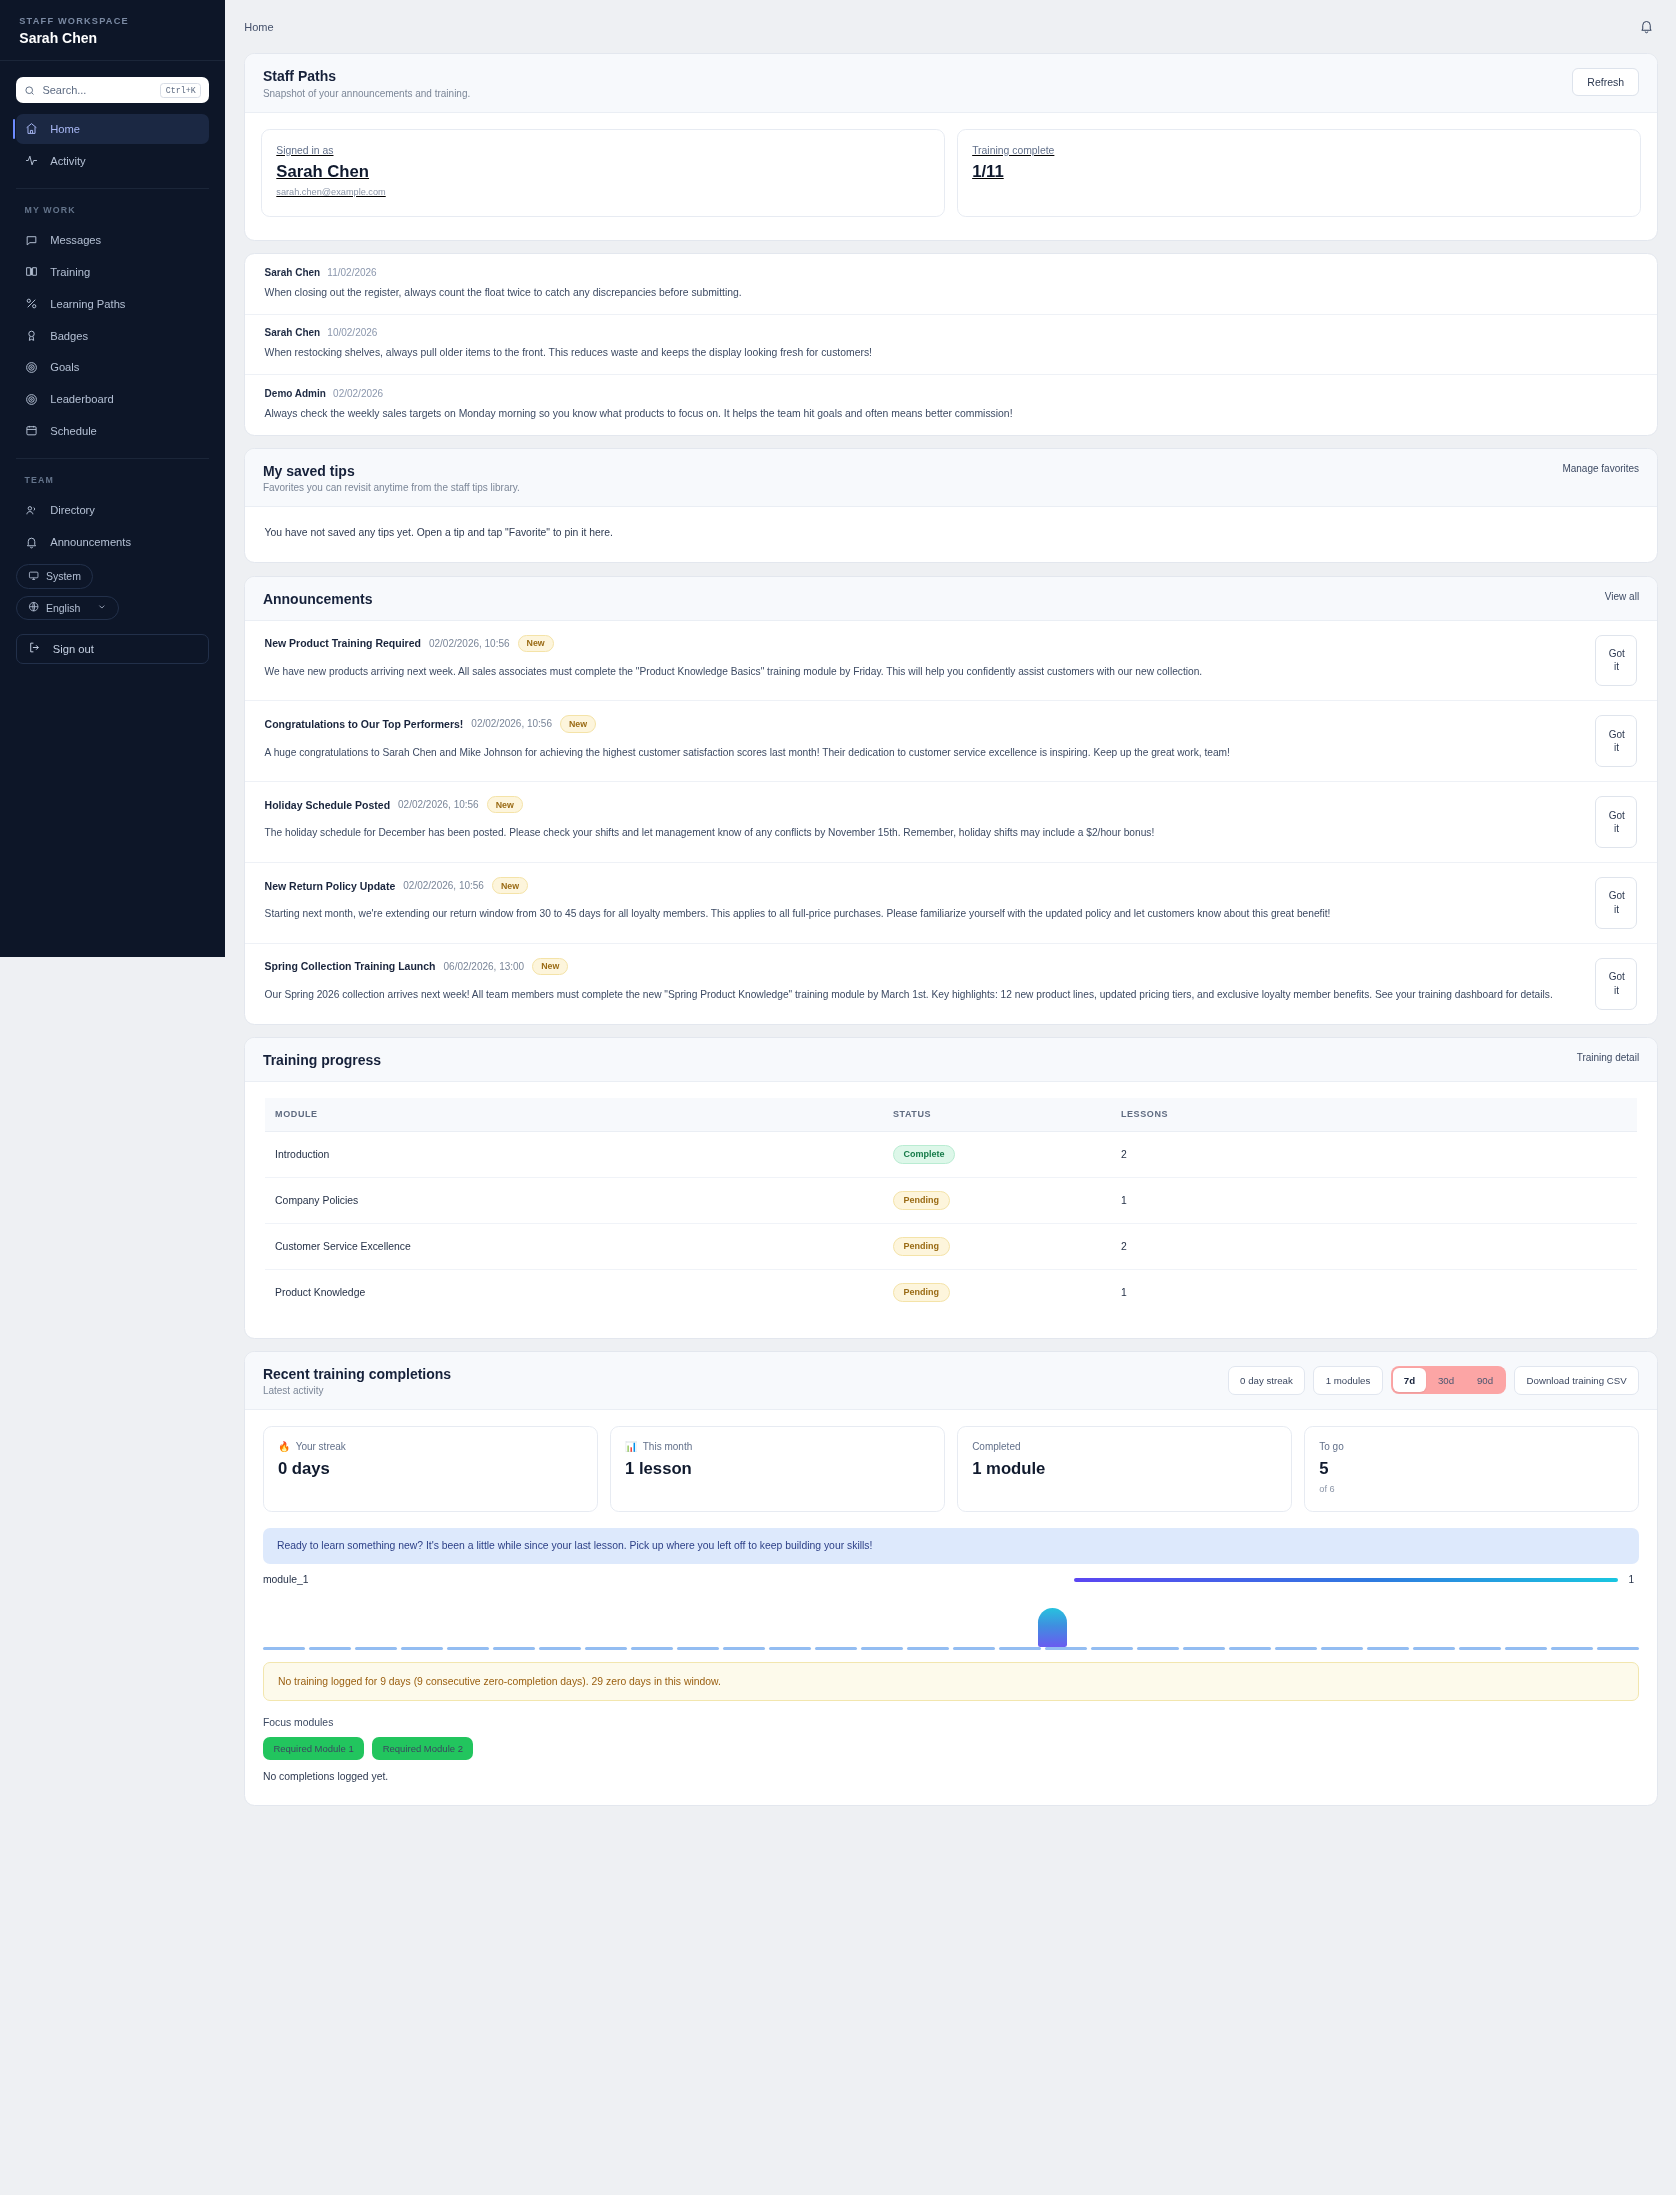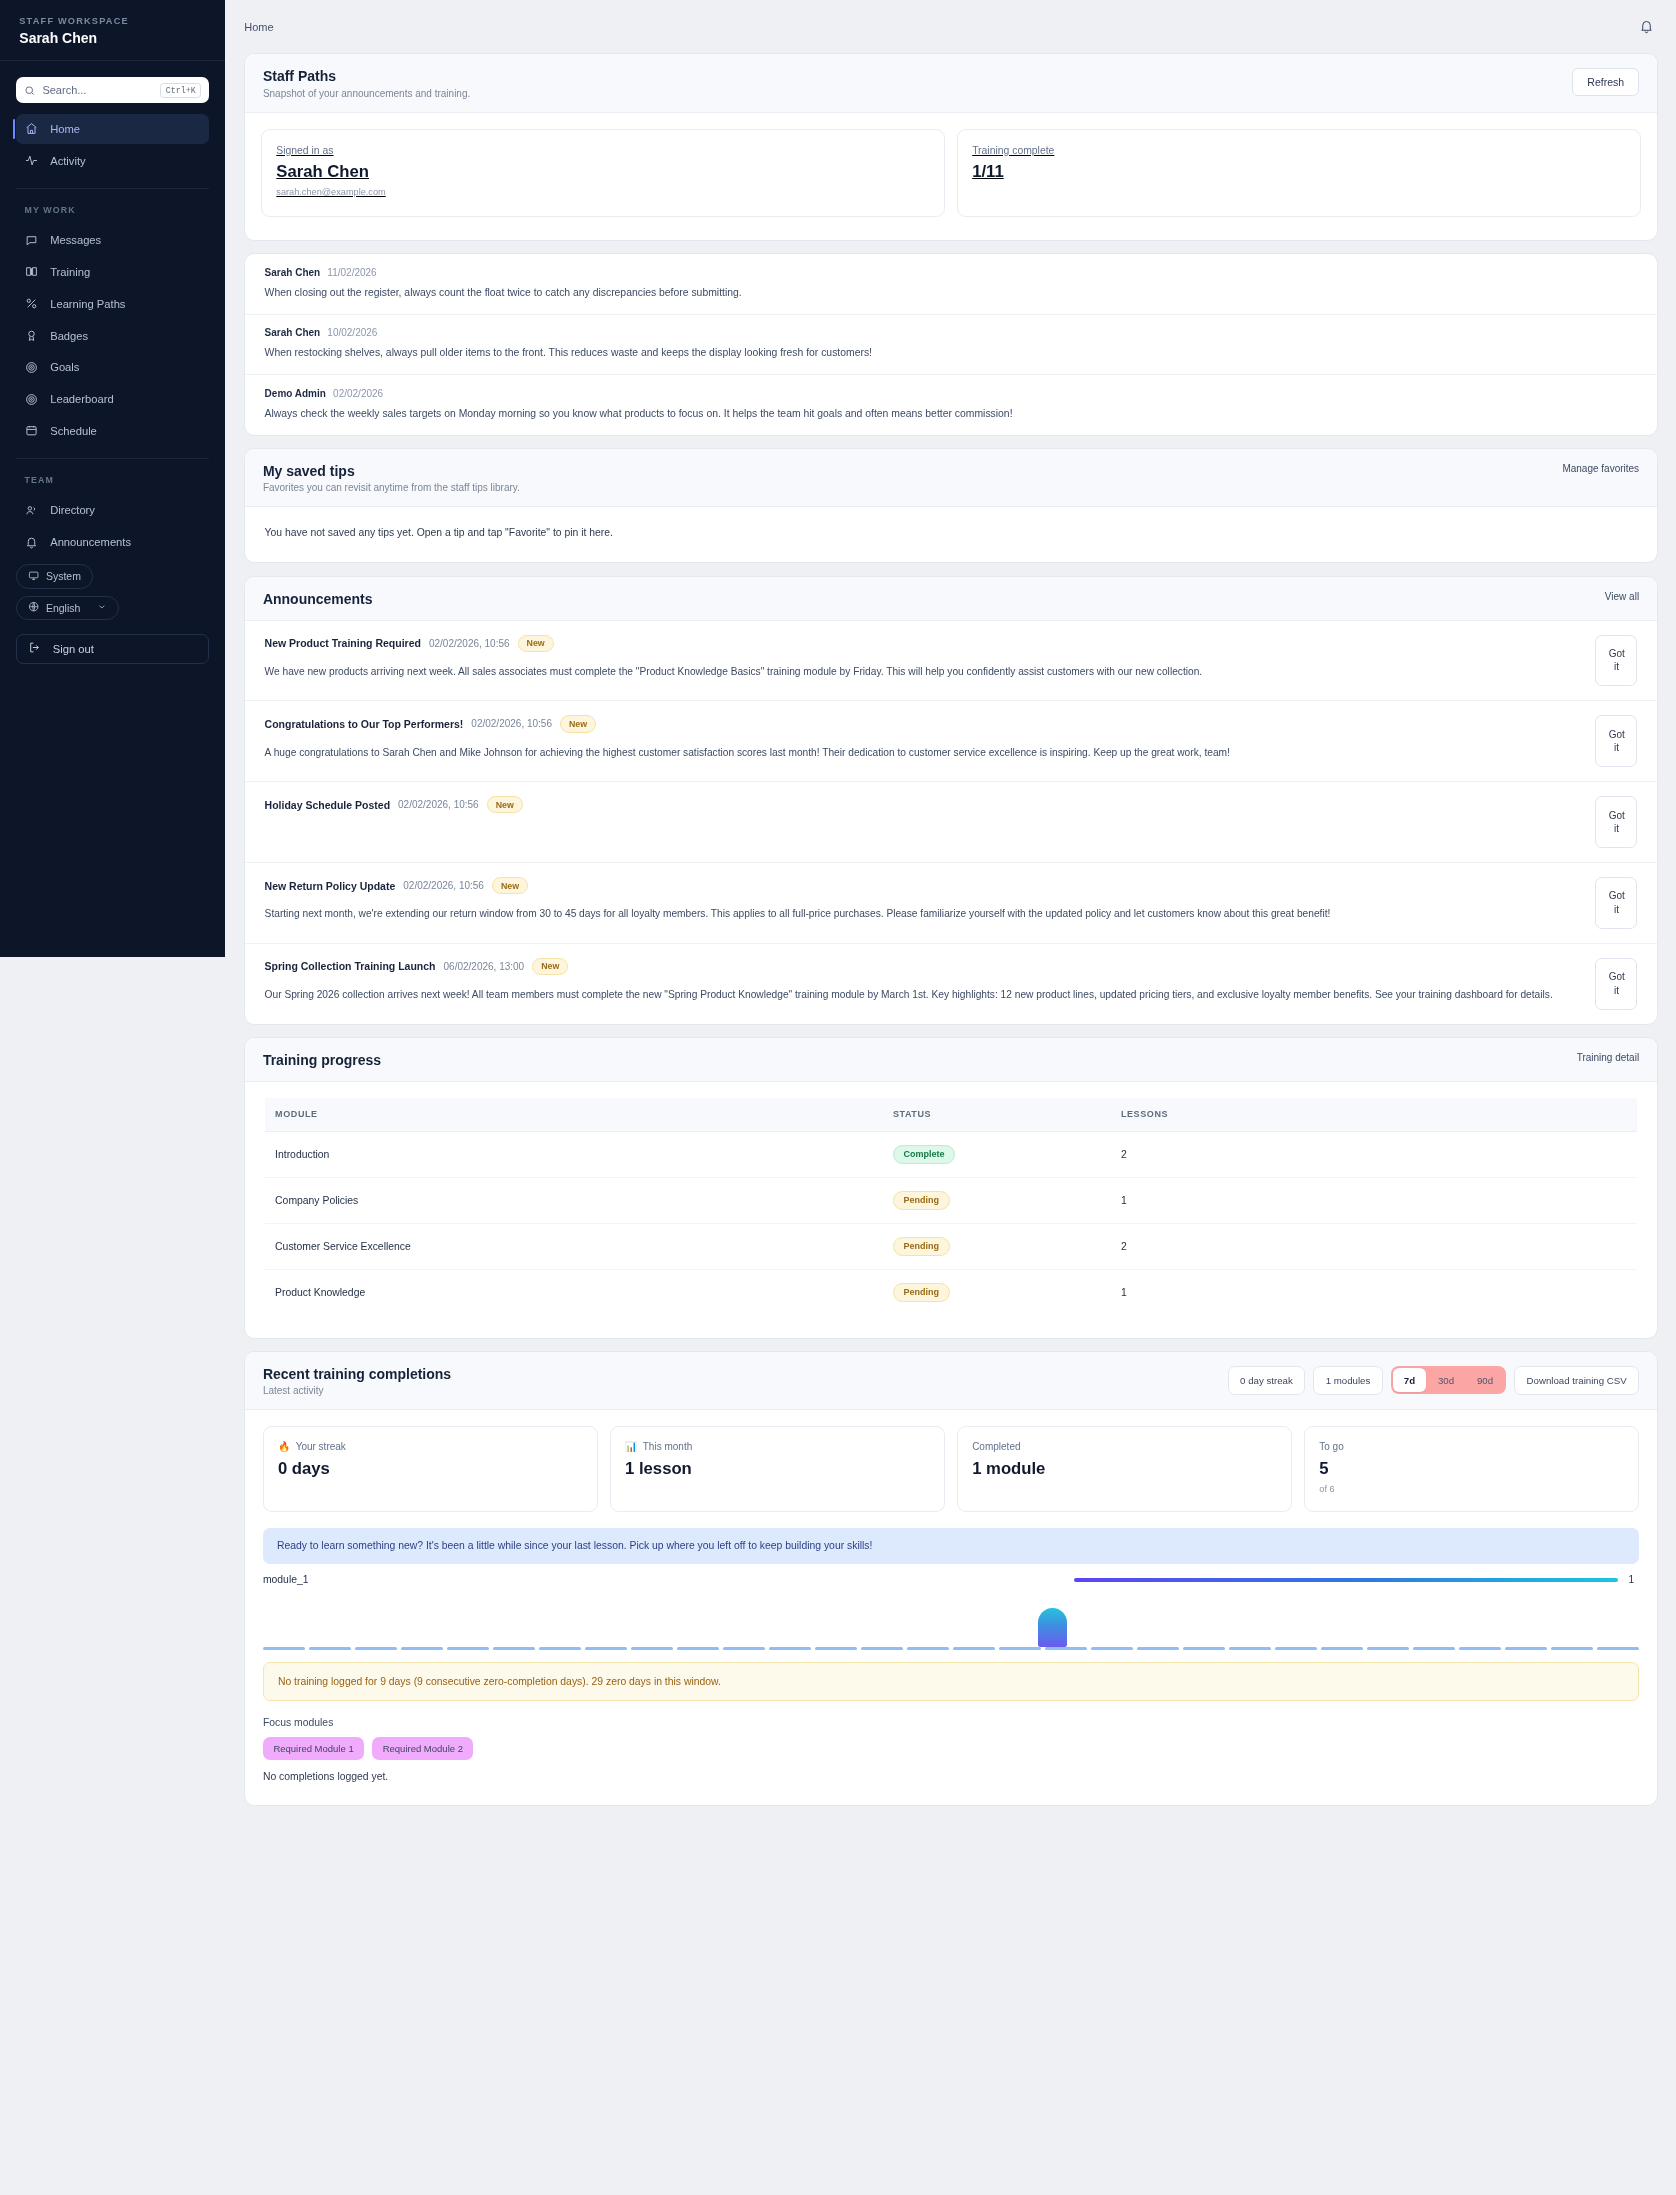--- a/index.html
+++ b/index.html
@@ -317,21 +317,21 @@
     position: absolute; bottom: 2.6px;
     width: 29px; height: 39px;
     border-radius: 16px 16px 2.6px 2.6px;
     background: linear-gradient(180deg,#27c2de 0%,#3f8fe0 45%,#6a5bf0 100%);
   }
 
   .focus-block { padding: 16px 17.6px 23px 17.6px; }
   .focus-label { font-size: 10.4px; color: #3c4a63; }
   .focus-chips { display: flex; gap: 8px; margin-top: 8.8px; }
   .focus-chip {
-    background: #f0abfc;
+    background: #22c55e;
     border-radius: 7px;
     font-size: 9.5px;
     color: #3b4760;
     padding: 6.1px 10.5px;
   }
   .focus-empty { font-size: 10.4px; color: #2e3a51; margin-top: 10.5px; }
 </style>
 </head>
 <body>
 
@@ -613,20 +613,21 @@
         <button class="gotit">Got it</button>
       </div>
 
       <div class="ann-row">
         <div class="ann-main">
           <div class="ann-title-line">
             <span class="ann-title">Holiday Schedule Posted</span>
             <span class="ann-time">02/02/2026, 10:56</span>
             <span class="pill-new">New</span>
           </div>
+          <div class="ann-body">The holiday schedule for December has been posted. Please check your shifts and let management know of any conflicts by November 15th. Remember, holiday shifts may include a $2/hour bonus!</div>
         </div>
         <button class="gotit">Got it</button>
       </div>
 
       <div class="ann-row">
         <div class="ann-main">
           <div class="ann-title-line">
             <span class="ann-title">New Return Policy Update</span>
             <span class="ann-time">02/02/2026, 10:56</span>
             <span class="pill-new">New</span>

